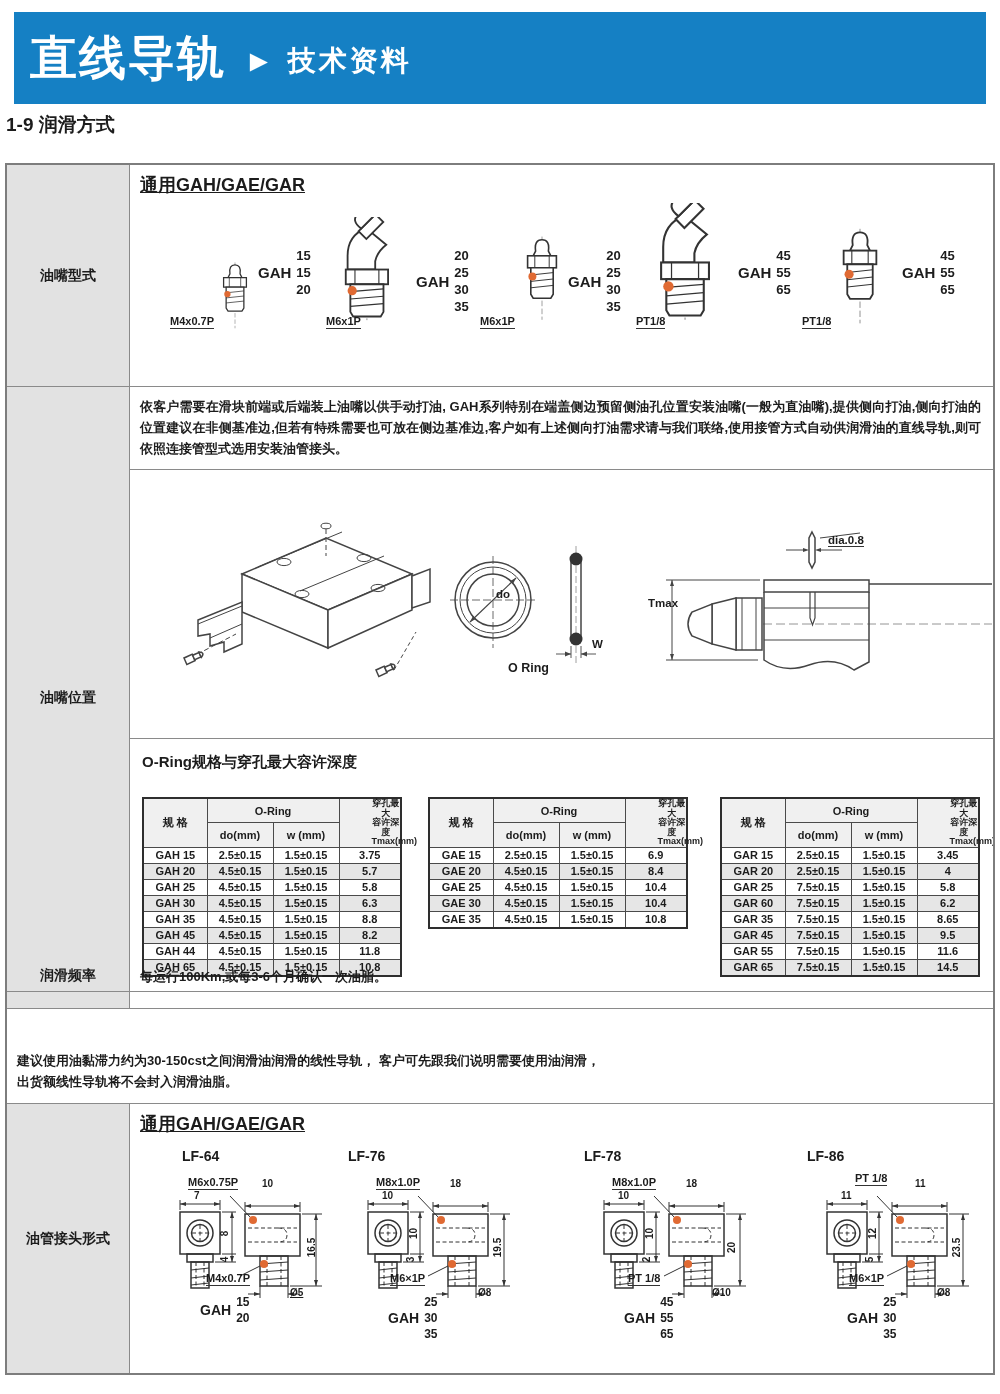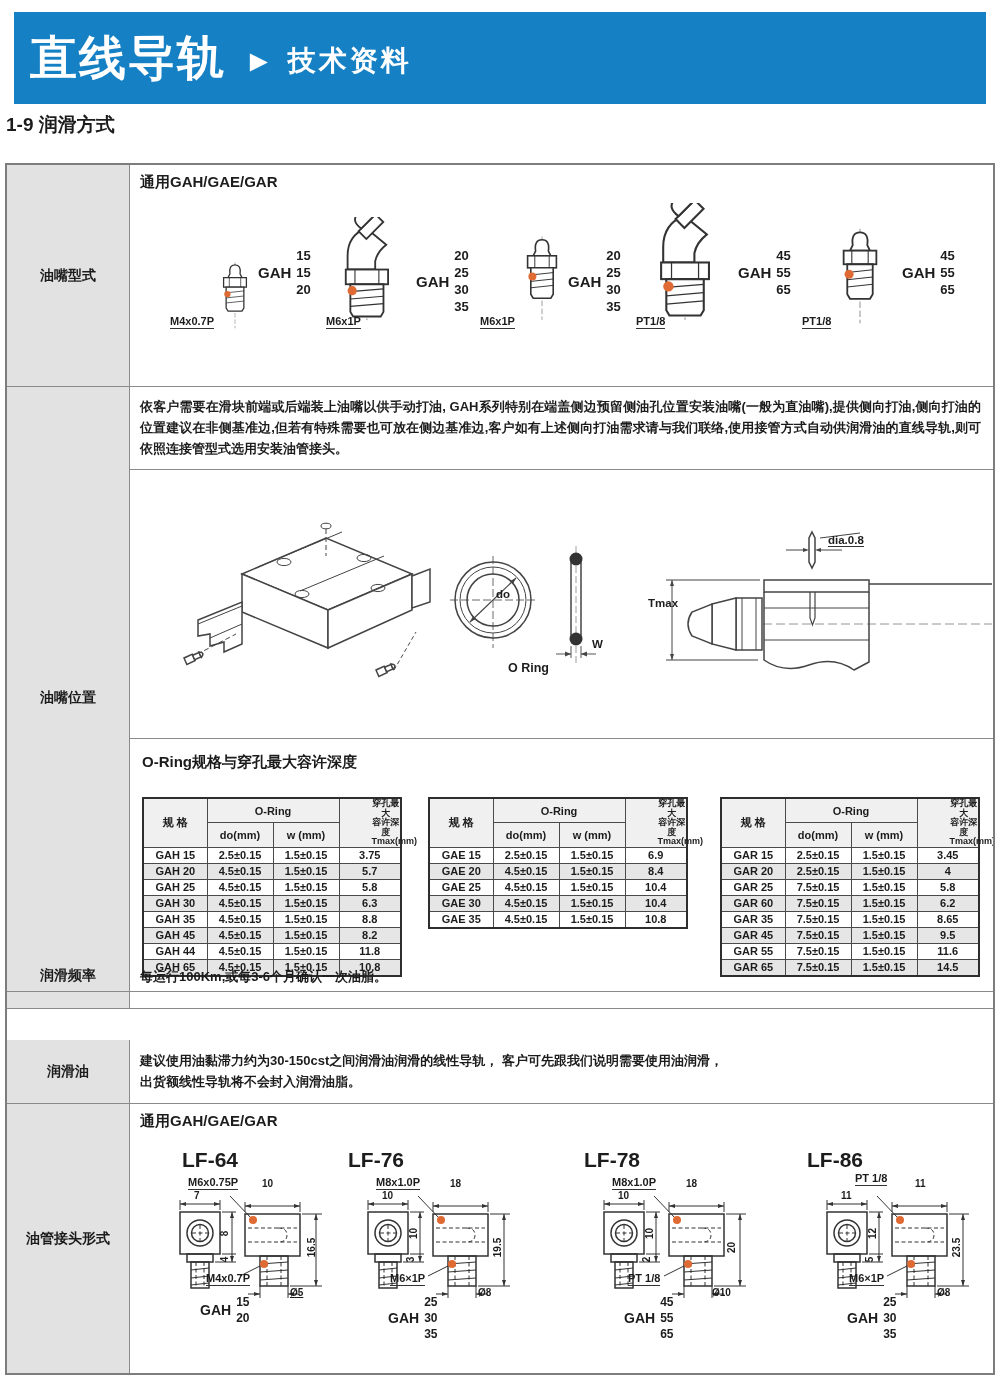--- a/index.html
+++ b/index.html
@@ -12,21 +12,21 @@
   .h-arrow{font-size:30px;margin:6px 14px 0 18px;}
   .h-sub{font-size:28px;font-weight:bold;margin-top:6px;letter-spacing:3px;}
   .sec-title{position:absolute;left:6px;top:112px;font-size:19px;font-weight:bold;}
   
   .btable{position:absolute;left:5px;top:163px;width:990px;height:1212px;border:2px solid #7d7d7d;box-sizing:border-box;}
   .brow{position:absolute;left:0;width:100%;box-sizing:border-box;border-bottom:1px solid #8a8a8a;display:flex;}
   .brow:last-child{border-bottom:none;}
   .lcell{width:123px;min-width:123px;background:#e2e2e2;border-right:1px solid #8a8a8a;
          display:flex;align-items:center;justify-content:center;font-size:14px;font-weight:bold;box-sizing:border-box;}
   .ccell{position:relative;flex:1;box-sizing:border-box;overflow:hidden;}
-  .common{position:absolute;left:10px;top:8px;font-size:15px;font-weight:bold;}
+  .common{position:absolute;left:10px;top:8px;font-size:18px;font-weight:bold;text-decoration:underline;}
   
   .thd{position:absolute;font-size:11px;font-weight:bold;border-bottom:1.5px solid #333;padding-bottom:1px;white-space:nowrap;}
   .gah{position:absolute;display:flex;align-items:center;gap:5px;font-weight:bold;}
   .gah .ser{font-size:15px;}
   .gah .sizes div{font-size:13px;line-height:17px;text-align:left;}
   .abs{position:absolute;}
   
   .sub{position:relative;width:100%;box-sizing:border-box;}
   .sub.b{border-bottom:1px solid #8a8a8a;}
   .para{font-size:13px;font-weight:bold;line-height:21px;padding:9px 12px 0 10px;text-align:justify;}
@@ -40,21 +40,21 @@
   table.ot th,table.ot td{border:1px solid #4a4a4a;text-align:center;padding:0;font-weight:bold;}
   table.ot th{font-size:11px;height:16px;background:#f0f0f0;}
   table.ot .tmx{font-size:9px;line-height:9.5px;padding-left:32px;}
   table.ot td{font-size:11px;height:15px;}
   table.ot tbody tr:nth-child(even){background:#e6e6e6;}
   table.ot col.c0{width:64px;}table.ot col.c1{width:66px;}table.ot col.c2{width:66px;}table.ot col.c3{width:62px;}
   
   .txtrow{font-size:13px;font-weight:bold;padding:8px 10px 0 10px;line-height:21px;}
   
   .lf{position:absolute;width:200px;height:228px;top:38px;}
-  .lf-title{position:absolute;left:32px;top:6px;font-size:21px;font-weight:bold;text-align:right;}
+  .lf-title{position:absolute;left:32px;top:6px;font-size:14px;font-weight:bold;text-align:right;}
   .lf .dim{position:absolute;font-size:10px;font-weight:bold;white-space:nowrap;}
   .lf .rot{transform:rotate(-90deg);transform-origin:center;}
   .lf .art{position:absolute;left:0;top:50px;width:190px;height:115px;}
   .lf .gah{left:50px;top:152px;}
   .lf .gah .ser{font-size:14px;}
   .lf .gah .sizes div{font-size:12px;line-height:16px;}
   svg{display:block;}
 </style>
 </head>
 <body>
@@ -560,21 +560,20 @@
     </div>
 
     <div class="brow" style="top:796px;height:31px;">
       <div class="lcell">润滑频率</div>
       <div class="ccell">
         <div class="txtrow" style="padding-top:5px;">每运行100Km,或每3-6个月确认一次油脂。</div>
       </div>
     </div>
 
     <div class="brow" style="top:875px;height:64px;">
-      <div class="lcell">润滑油</div>
       <div class="ccell">
         <div class="txtrow" style="padding-top:10px;">
           <div>建议使用油黏滞力约为30-150cst之间润滑油润滑的线性导轨， 客户可先跟我们说明需要使用油润滑，</div>
           <div>出货额线性导轨将不会封入润滑油脂。</div>
         </div>
       </div>
     </div>
 
     <div class="brow" style="top:939px;height:269px;border-bottom:none;">
       <div class="lcell">油管接头形式</div>

